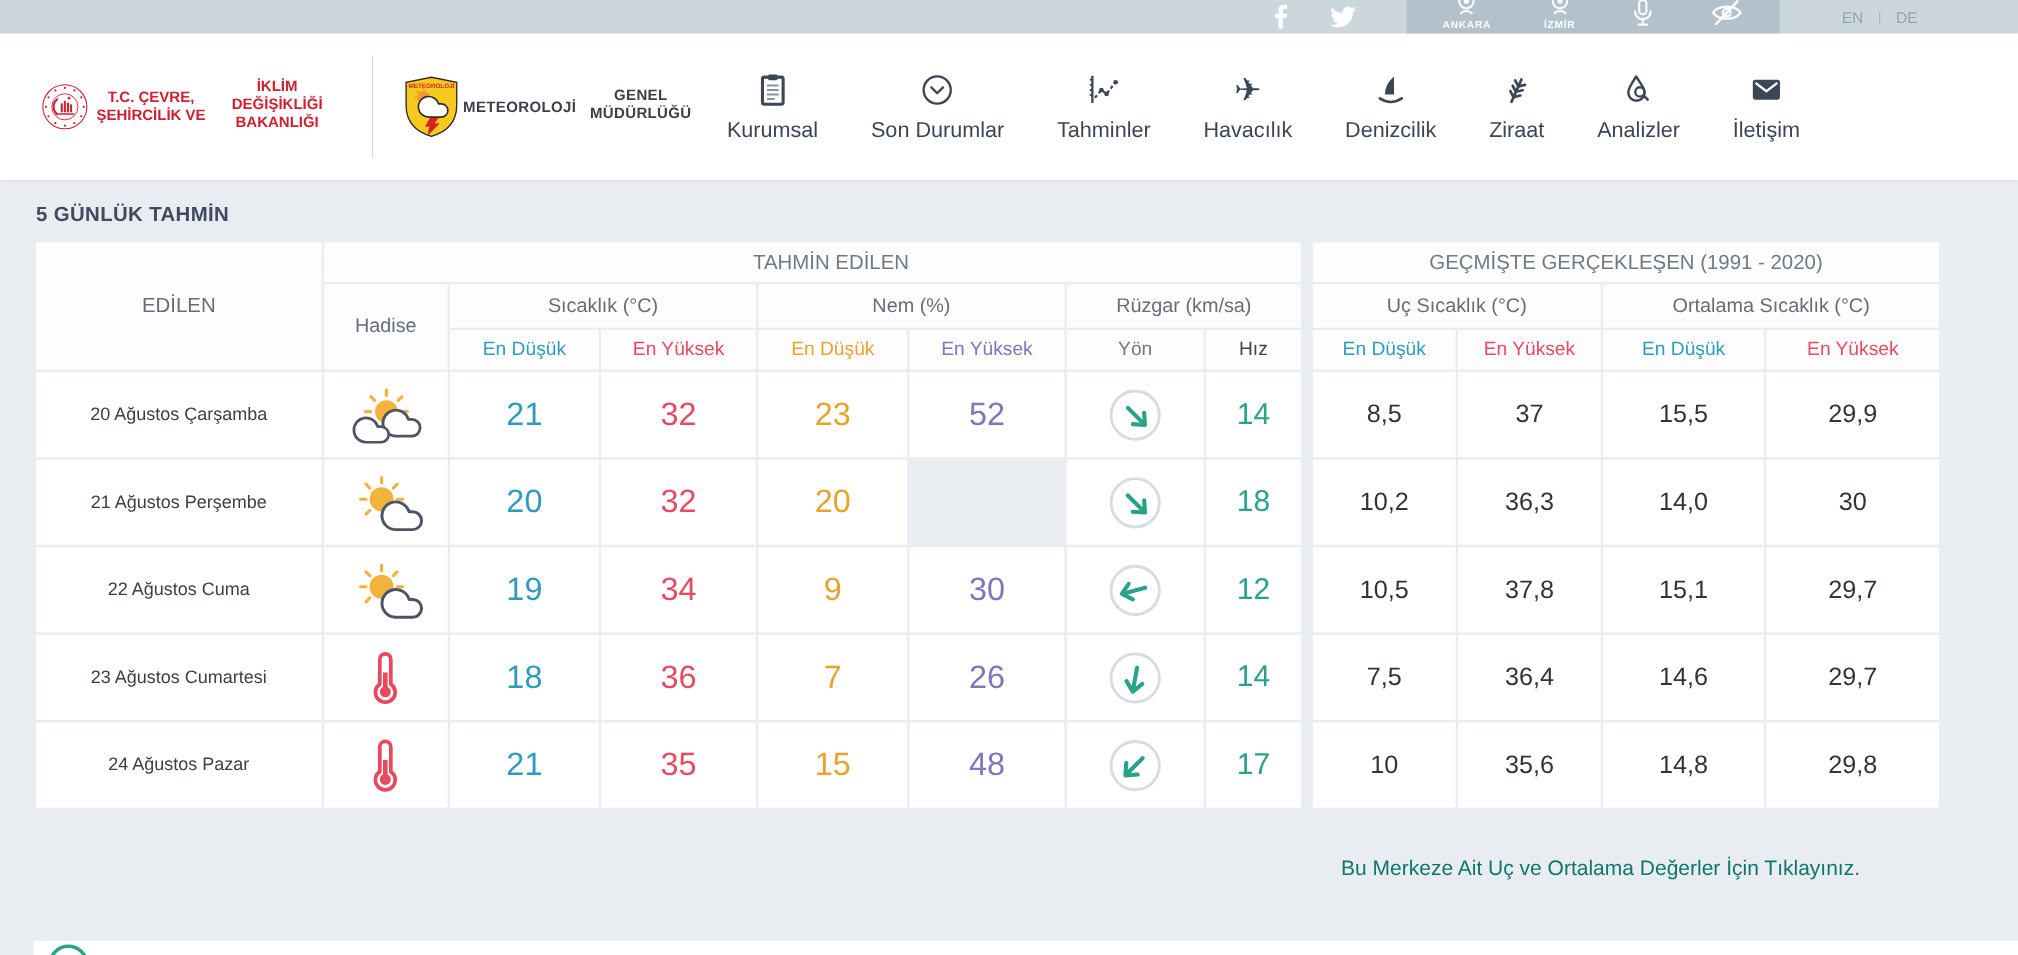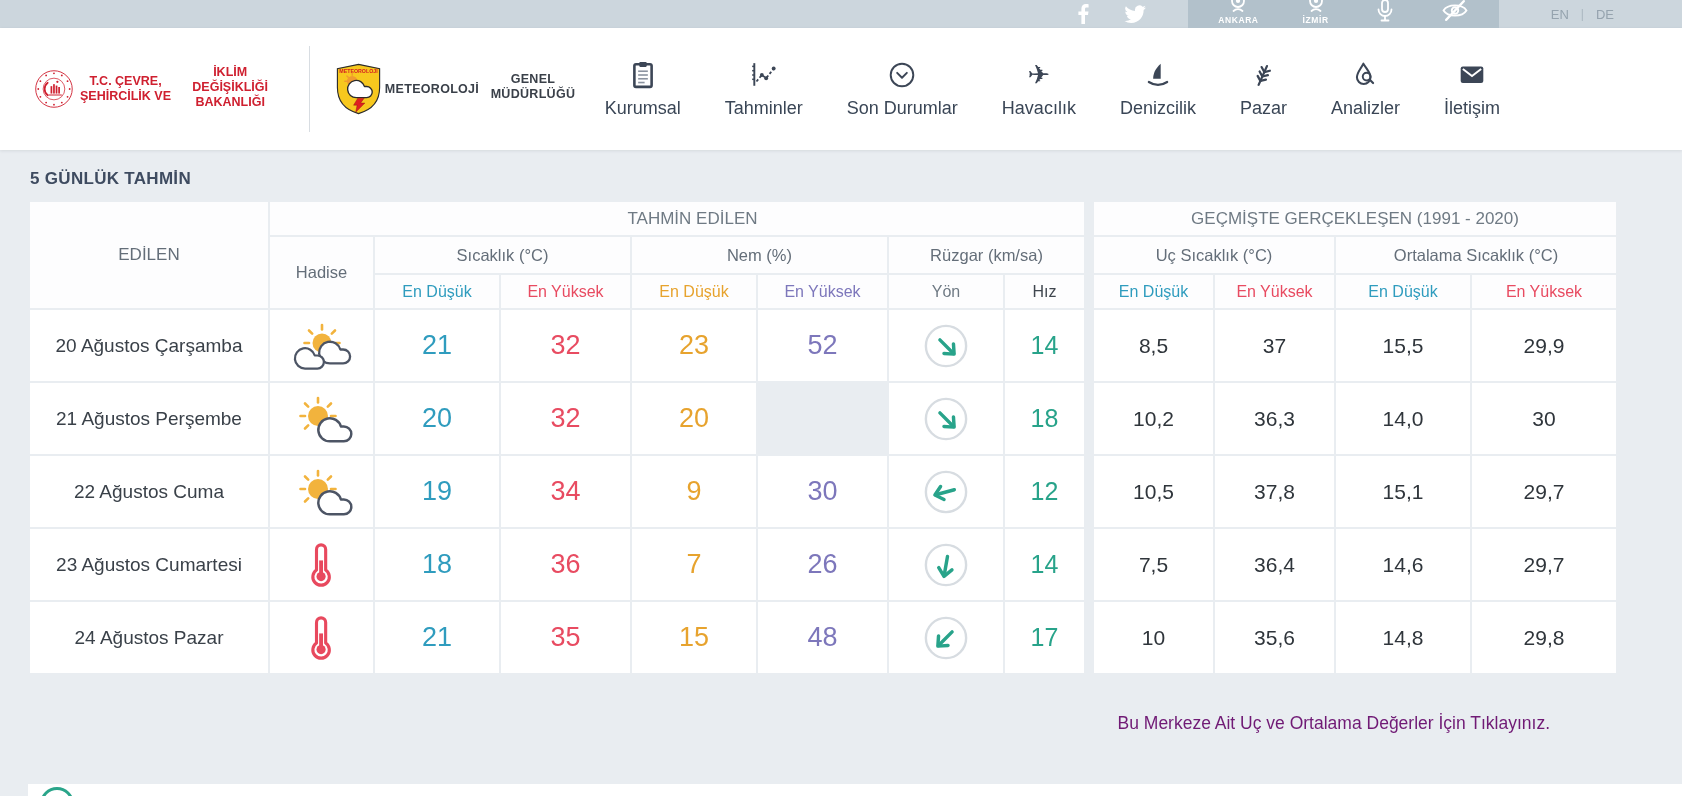--- a/index.html
+++ b/index.html
@@ -1,21 +1,21 @@
 <!DOCTYPE html>
 <html><head>
 <meta charset="utf-8">
 <style>
   * { margin:0; padding:0; box-sizing:border-box; }
   body { font-family:"Liberation Sans","DejaVu Sans",sans-serif; }
   .page { position:relative; width:1682px; height:796px; background:#e9edf1; overflow:hidden; }
 
   
   .topbar { height:28px; background:#ccd6dd; display:flex; justify-content:flex-end; align-items:stretch; overflow:hidden; }
-  .topbar-inner { display:flex; align-items:center; gap:26px; padding-right:10px; }
+  .topbar-inner { display:flex; align-items:center; gap:26px; padding-right:26px; }
   .soc-btn { display:flex; align-items:center; justify-content:center; width:26px; height:28px; cursor:pointer; }
   .topbar-dark { display:flex; align-items:flex-start; gap:44px; background:#b2c1cb; padding:0 30px; height:28px; margin-left:14px; }
   .cam-item { display:flex; flex-direction:column; align-items:center; margin-top:-7px; cursor:pointer; }
   .cam-item svg, .tool-item svg { display:block; }
   .cam-label { font-size:8.5px; color:#fff; letter-spacing:.6px; font-weight:bold; margin-top:0px; }
   .tool-item { margin-top:-2px; cursor:pointer; }
   .langs { display:flex; align-items:center; gap:12px; margin-left:26px; margin-right:58px; }
   .lang { font-size:13px; color:#95a3ae; cursor:pointer; }
   .lang-sep { color:#aab6c0; font-size:12px; }
 
@@ -42,38 +42,38 @@
     gap:2px; width:1586px; }
   .cell { background:#fff; display:flex; align-items:center; justify-content:center; }
   .ghead { font-size:17px; color:#6f7a84; background:#fdfdfe; }
   .hcell { font-size:16.5px; color:#646e79; background:#fdfdfe; }
   .sub   { font-size:16px; background:#fdfdfe; }
   .sub.gy { color:#6f7a84; } .sub.dk { color:#3f464e; }
   .t { color:#2f9cbe; } .m { color:#e84b61; } .a { color:#e7a32e; } .p { color:#7d77bb; } .w { color:#28a38a; }
   .num { font-size:27px; }
   .num.w { font-size:25px; }
   .hist { font-size:21px; color:#2f353b; }
-  .date-cell { font-size:19px; color:#3a4149; }
+  .date-cell { font-size:15px; color:#3a4149; }
 
   .c-tarih { grid-column:1; grid-row:1/4; font-size:17px; }
   .c-forecast { grid-column:2/9; grid-row:1;padding-left:31px; }
   .c-hist { grid-column:10/14; grid-row:1; }
   .c-hadise { grid-column:2; grid-row:2/4; }
   .c-temp { grid-column:3/5; grid-row:2; }
   .c-nem { grid-column:5/7; grid-row:2; }
   .c-wind { grid-column:7/9; grid-row:2; }
   .c-uc { grid-column:10/12; grid-row:2; }
   .c-ort { grid-column:12/14; grid-row:2; }
   .col1{grid-column:1}.col2{grid-column:2}.col3{grid-column:3}.col4{grid-column:4}.col5{grid-column:5}
   .col6{grid-column:6}.col7{grid-column:7}.col8{grid-column:8}.col10{grid-column:10}.col11{grid-column:11}
   .col12{grid-column:12}.col13{grid-column:13}
   .r3{grid-row:3}.r4{grid-row:4}.r5{grid-row:5}.r6{grid-row:6}.r7{grid-row:7}.r8{grid-row:8}
 
   .link-row { width:1616px; margin-top:40px; text-align:right; padding-right:96px; }
-  .footer-link { color:#701a75; font-size:17.5px; text-decoration:none; cursor:pointer; }
+  .footer-link { color:#0f766e; font-size:17.5px; text-decoration:none; cursor:pointer; }
 
   .bottom-strip { position:absolute; bottom:0; left:28px; right:0; height:12px; background:#fff; }
   .green-circle { position:absolute; left:12px; top:3px; width:34px; height:34px; border:3px solid #2aa58a; border-radius:50%; background:#fff; }
 </style>
 </head>
 <body>
 
 <div class="page">
 
   <div class="topbar">
@@ -195,46 +195,46 @@
                 <line x1="7.5" y1="16.5" x2="16.5" y2="16.5"></line>
                 <line x1="7.5" y1="20" x2="13.5" y2="20"></line>
               </g>
             </svg>
         </span>
         <span class="nav-label">Kurumsal</span>
       </a>
       <a class="nav-item">
         <span class="nav-icon">
           <svg width="28" height="28" viewBox="0 0 26 26">
+              <circle cx="13" cy="13" r="10.5" fill="none" stroke="#3c4656" stroke-width="1.8"></circle>
+              <polyline points="8.5,11 13,15.5 17.5,11" fill="none" stroke="#3c4656" stroke-width="1.8" stroke-linecap="round" stroke-linejoin="round"></polyline>
+            </svg>
+        </span>
+        <span class="nav-label">Son Durumlar</span>
+      </a>
+      <a class="nav-item">
+        <span class="nav-icon">
+          <svg width="28" height="28" viewBox="0 0 26 26">
               <line x1="4" y1="2" x2="4" y2="23" stroke="#3c4656" stroke-width="1.8"></line>
               <g stroke="#3c4656" stroke-width="1.4">
                 <line x1="2" y1="5" x2="4" y2="5"></line>
                 <line x1="2" y1="9" x2="4" y2="9"></line>
                 <line x1="2" y1="13" x2="4" y2="13"></line>
                 <line x1="2" y1="17" x2="4" y2="17"></line>
               </g>
               <polyline points="6,19 11,13 15,16 22,7" fill="none" stroke="#3c4656" stroke-width="1.7" stroke-dasharray="2.5 2"></polyline>
               <circle cx="11" cy="13" r="1.8" fill="#3c4656"></circle>
               <circle cx="15" cy="16" r="1.8" fill="#3c4656"></circle>
               <circle cx="22" cy="7" r="1.8" fill="#3c4656"></circle>
             </svg>
         </span>
         <span class="nav-label">Tahminler</span>
       </a>
       <a class="nav-item">
         <span class="nav-icon">
-          <svg width="28" height="28" viewBox="0 0 26 26">
-              <circle cx="13" cy="13" r="10.5" fill="none" stroke="#3c4656" stroke-width="1.8"></circle>
-              <polyline points="8.5,11 13,15.5 17.5,11" fill="none" stroke="#3c4656" stroke-width="1.8" stroke-linecap="round" stroke-linejoin="round"></polyline>
-            </svg>
-        </span>
-        <span class="nav-label">Son Durumlar</span>
-      </a>
-      <a class="nav-item">
-        <span class="nav-icon">
           <span style="font-size:27px;color:#3c4656;line-height:28px;">✈</span>
         </span>
         <span class="nav-label">Havacılık</span>
       </a>
       <a class="nav-item">
         <span class="nav-icon">
           <svg width="28" height="28" viewBox="0 0 26 26">
               <path d="M15.5 2.5C10.5 7 8.5 11.5 8.5 16.5h7Z" fill="#3c4656"></path>
               <path d="M4.5 19.5q8.5 5.5 17 0" fill="none" stroke="#3c4656" stroke-width="2" stroke-linecap="round"></path>
             </svg>
@@ -248,21 +248,21 @@
                 <line x1="13" y1="23" x2="13" y2="4"></line>
                 <line x1="13" y1="10" x2="8.8" y2="6.8"></line>
                 <line x1="13" y1="10" x2="17.2" y2="6.8"></line>
                 <line x1="13" y1="14.5" x2="8.8" y2="11.3"></line>
                 <line x1="13" y1="14.5" x2="17.2" y2="11.3"></line>
                 <line x1="13" y1="19" x2="8.8" y2="15.8"></line>
                 <line x1="13" y1="19" x2="17.2" y2="15.8"></line>
               </g>
             </svg>
         </span>
-        <span class="nav-label">Pazar</span>
+        <span class="nav-label">Ziraat</span>
       </a>
       <a class="nav-item">
         <span class="nav-icon">
           <svg width="28" height="28" viewBox="0 0 26 26">
               <path d="M11.5 2.5C8.5 8 5.5 11 5.5 15a6.3 6.3 0 0 0 12.6 0c0-4-3.3-7-6.6-12.5Z" fill="none" stroke="#3c4656" stroke-width="1.9" stroke-linejoin="round"></path>
               <circle cx="14.5" cy="14.5" r="3.6" fill="none" stroke="#3c4656" stroke-width="1.8"></circle>
               <line x1="17.2" y1="17.2" x2="20.5" y2="20.5" stroke="#3c4656" stroke-width="2" stroke-linecap="round"></line>
             </svg>
         </span>
         <span class="nav-label">Analizler</span>

